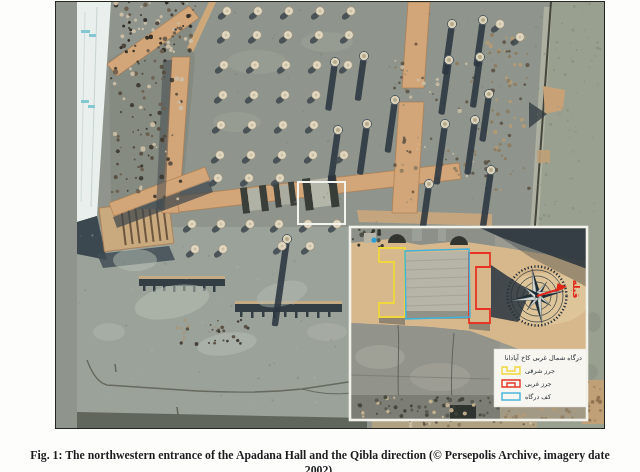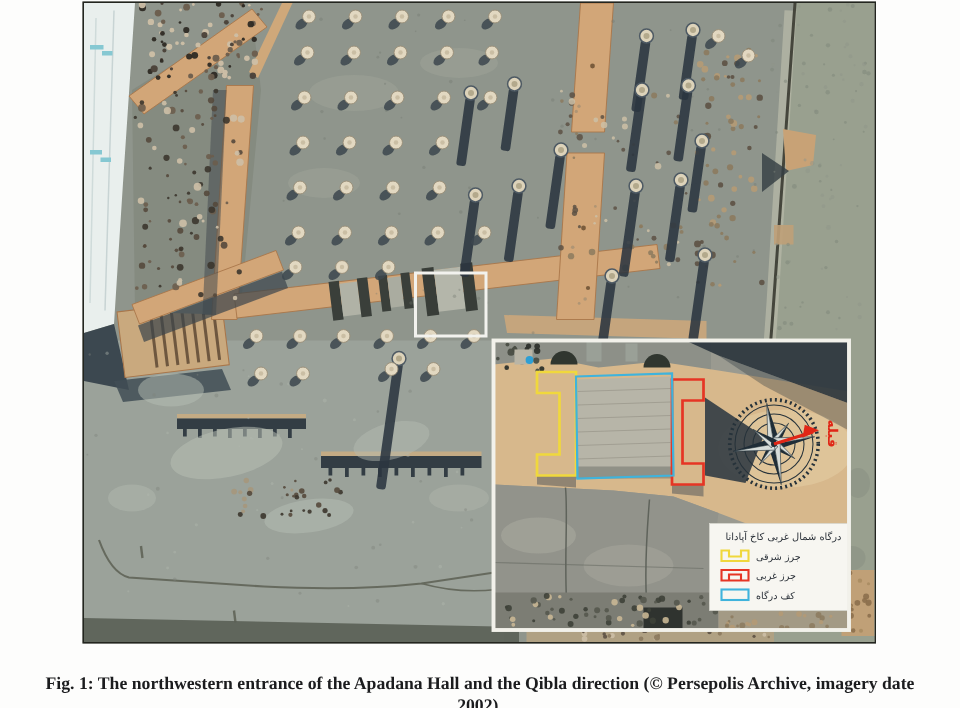--- a/index.html
+++ b/index.html
@@ -1,18 +1,18 @@
 <!DOCTYPE html>
 <html><head>
 <meta charset="utf-8">
 <style>
   html,body{margin:0;padding:0;}
   body{width:640px;height:472px;background:#fdfdfc;font-family:"Liberation Serif",serif;overflow:hidden;}
   .page{position:relative;width:640px;height:472px;background:#fdfdfc;}
-  .photo-frame{position:absolute;left:55px;top:1px;width:527px;height:426px;border:1.6px solid #23251f;box-sizing:content-box;background:#8f958c;}
+  .photo-frame{position:absolute;left:55px;top:1px;width:527px;height:426px;border:1.6px solid #23251f;box-sizing:content-box;background:#8f958c;padding-left:21px;}
   .photo-frame svg{display:block;}
   .caption-fa{position:absolute;left:40px;top:431px;width:560px;text-align:center;direction:rtl;font-family:"DejaVu Sans",sans-serif;font-size:11.5px;color:#23262b;letter-spacing:0;}
   .caption-en{position:absolute;left:30px;top:448px;width:580px;text-align:center;font-family:"Liberation Serif",serif;font-weight:600;font-size:11.8px;color:#1b1c1e;}
   text{font-family:"DejaVu Sans",sans-serif;}
 </style>
 </head>
 <body>
 
 <div class="page">
 

